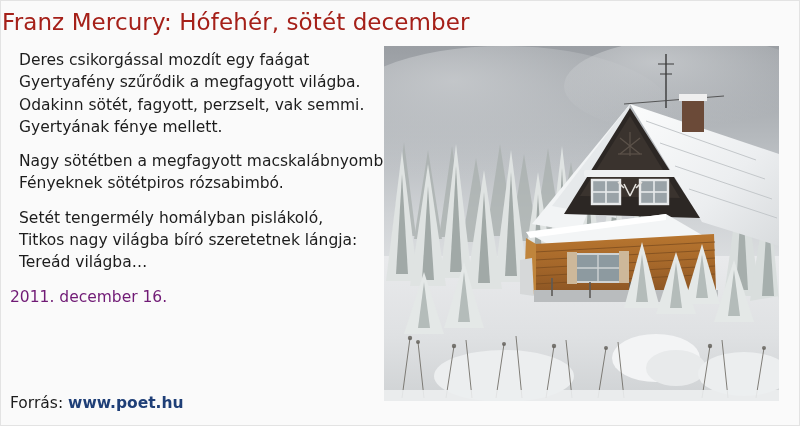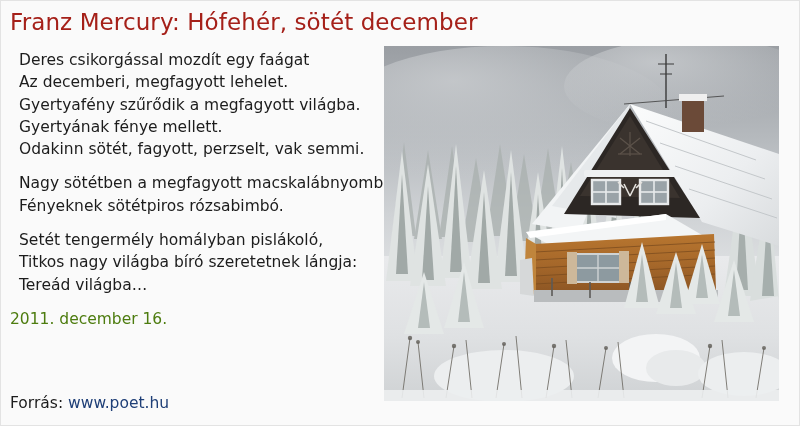--- a/index.html
+++ b/index.html
@@ -22,21 +22,21 @@
   }
   .content {
     position: absolute;
     left: 0;
     top: 0;
     width: 800px;
     height: 426px;
   }
   .post-title {
     position: absolute;
-    left: 9px;
+    left: 1px;
     top: 7px;
     font-size: 23px;
     line-height: 28px;
     color: #a52019;
     font-weight: normal;
     letter-spacing: 0.1px;
     white-space: nowrap;
     margin: 0;
   }
   .poem-col {
@@ -51,34 +51,35 @@
   .poem-line {
     white-space: nowrap;
     margin-left: 9px;
   }
   .stanza-gap {
     height: 12px;
   }
   .meta-line {
     white-space: nowrap;
     font-size: 15.5px;
-    color: #4d7c0f;
+    color: #701a75;
   }
   .source-line {
     position: absolute;
     left: 9px;
     top: 392px;
     font-size: 15.5px;
     line-height: 20px;
     color: #1c1c1c;
     white-space: nowrap;
   }
   .source-link {
     color: #1f3f77;
     text-decoration: none;
+    font-weight: bold;
   }
   
   .photo-frame {
     position: absolute;
     left: 383px;
     top: 45px;
     width: 395px;
     height: 355px;
     background: #d8dadd;
     overflow: hidden;
@@ -94,24 +95,23 @@
 <body>
 
 <div class="page">
   <div class="content">
 
     <h1 class="post-title">Franz Mercury: Hófehér, sötét december</h1>
 
     <div class="poem-col">
 
       <div class="poem-line">Deres csikorgással mozdít egy faágat</div>
-      <div class="poem-line">Az decemberi, megfagyott lehelet.</div>
       <div class="poem-line">Gyertyafény szűrődik a megfagyott világba.</div>
+      <div class="poem-line">Odakinn sötét, fagyott, perzselt, vak semmi.</div>
       <div class="poem-line">Gyertyának fénye mellett.</div>
-      <div class="poem-line">Odakinn sötét, fagyott, perzselt, vak semmi.</div>
 
       <div class="stanza-gap"></div>
 
       <div class="poem-line">Nagy sötétben a megfagyott macskalábnyomban</div>
       <div class="poem-line">Fényeknek sötétpiros rózsabimbó.</div>
 
       <div class="stanza-gap"></div>
 
       <div class="poem-line">Setét tengermély homályban pislákoló,</div>
       <div class="poem-line">Titkos nagy világba bíró szeretetnek lángja:</div>

